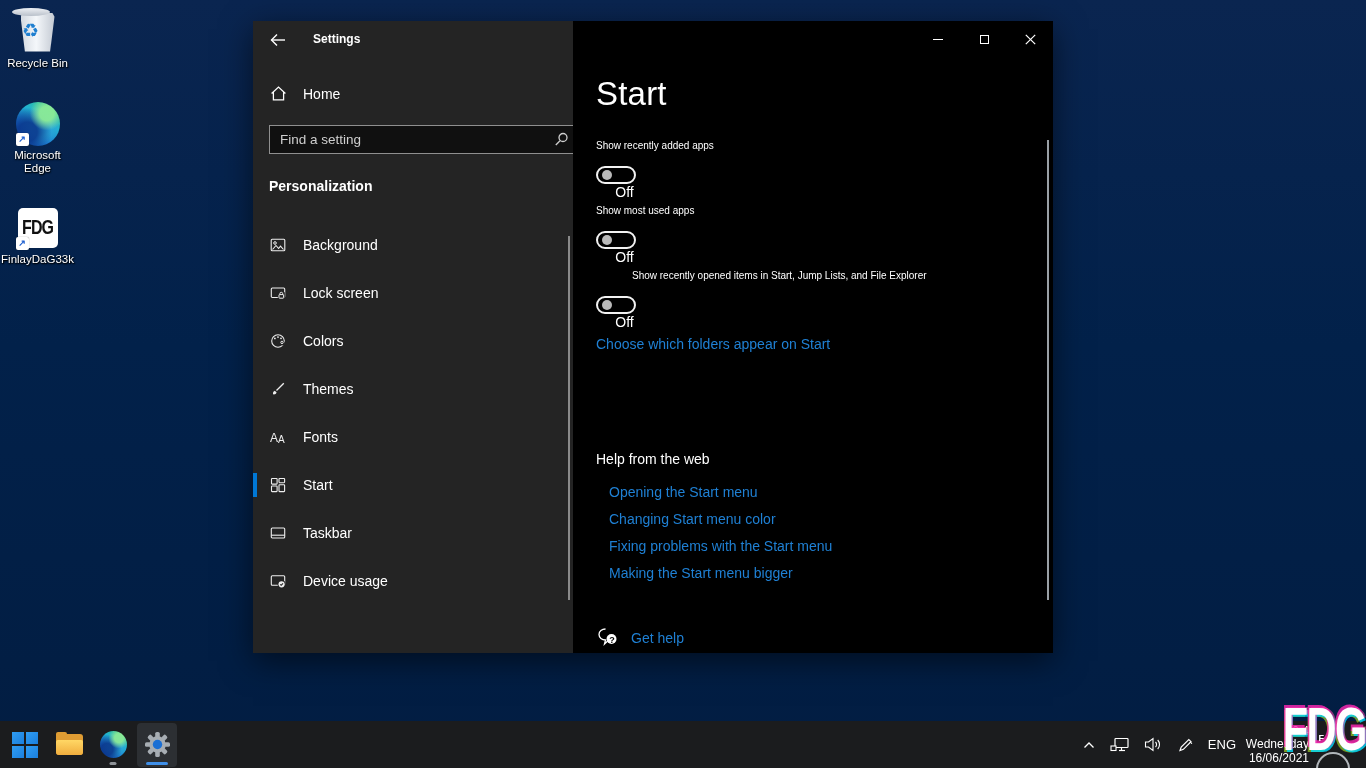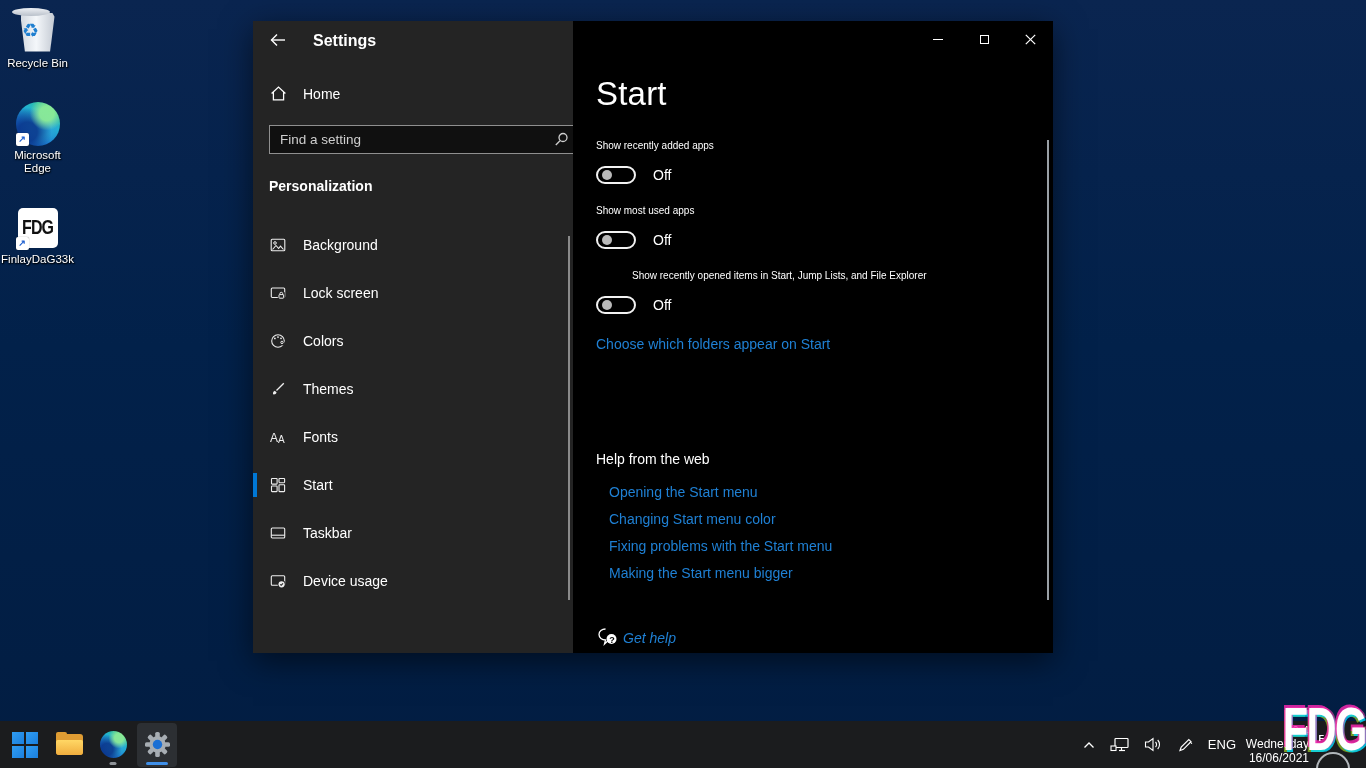--- a/index.html
+++ b/index.html
@@ -40,21 +40,21 @@
   .fdg-tile span{ transform:scaleY(1.25); display:inline-block; }
 
   
   #win { position:absolute; left:253px; top:21px; width:800px; height:632px; display:flex;
          box-shadow:0 8px 30px rgba(0,0,0,.55); }
   #sidebar { position:relative; width:320px; height:100%; background:#242424; flex:none; }
   #main { position:relative; width:480px; height:100%; background:#000; flex:none; }
 
   .back-btn { position:absolute; left:14px; top:8px; width:22px; height:22px; display:flex;
               align-items:center; justify-content:center; }
-  .win-title { position:absolute; left:60px; top:11px; font-size:16px; font-weight:600; }
+  .win-title { position:absolute; left:60px; top:11px; font-size:12px; font-weight:600; }
 
   .home-row { position:absolute; left:0; top:60px; width:100%; height:26px; }
   .home-row .nav-ic { position:absolute; left:17px; top:4px; }
   .home-row .nav-lbl { position:absolute; left:50px; top:5px; font-size:14px; }
 
   .searchbox { position:absolute; left:16px; top:104px; width:308px; height:29px;
                background:#101010; border:1px solid #8f8f8f; }
   .searchbox input { position:absolute; left:0; top:0; width:100%; height:100%;
                background:transparent; border:none; outline:none; color:#eee;
                font-size:13.5px; padding:0 30px 0 10px; font-family:"Liberation Sans",sans-serif; }
@@ -73,32 +73,32 @@
   .main-scroll { position:absolute; right:4px; top:119px; width:2px; height:460px; background:#9aa0a6; }
 
   .winbtns { position:absolute; right:0; top:0; display:flex; }
   .winbtn { width:46px; height:37px; display:flex; align-items:center; justify-content:center; }
   .glyph-min { width:10px; height:1px; background:#fff; }
   .glyph-max { width:9px; height:9px; border:1px solid #fff; }
 
   .page-title { position:absolute; left:23px; top:54px; font-size:33px; font-weight:300; letter-spacing:.2px; }
 
   .tg-label { position:absolute; left:23px; font-size:10px; }
-  .tg-row { position:absolute; left:23px; display:flex; align-items:center; }
+  .tg-row { position:absolute; left:23px; display:flex; align-items:center;flex-direction:column; }
   .toggle { position:relative; width:40px; height:18px; border:2px solid #f2f2f2; border-radius:11px; }
   .toggle .knob { position:absolute; left:4px; top:2px; width:10px; height:10px; border-radius:50%; background:#b9b9b9; }
   .tg-state { margin-left:17px; font-size:14px; }
 
   .link { color:#1f80d4; font-size:14px; cursor:pointer; text-decoration:none; display:block; }
   .folders-link { position:absolute; left:23px; top:315px; }
   .help-head { position:absolute; left:23px; top:430px; font-size:14px; }
   .help-links { position:absolute; left:36px; top:463px; }
   .help-links .link { margin-bottom:10px; line-height:17px; }
   .gethelp { position:absolute; left:23px; top:606px; display:flex; align-items:center; }
-  .gethelp .link { margin-left:4px;font-style:italic; }
+  .gethelp .link { margin-left:12px; }
 
   
   #taskbar { position:absolute; left:0; bottom:0; width:1366px; height:47px; background:#1b1c1e; }
   .tb-left { position:absolute; left:3px; top:0; height:100%; display:flex; align-items:center; }
   .tb-btn { position:relative; width:40px; height:44px; margin:0 2px; border-radius:4px;
             display:flex; align-items:center; justify-content:center; }
   .tb-btn.active { background:#2c2f33; }
   .run-dot { position:absolute; bottom:2px; left:50%; transform:translateX(-50%);
              width:7px; height:3px; border-radius:2px; background:#8f9398; }
   .active-line { position:absolute; bottom:2px; left:50%; transform:translateX(-50%);

